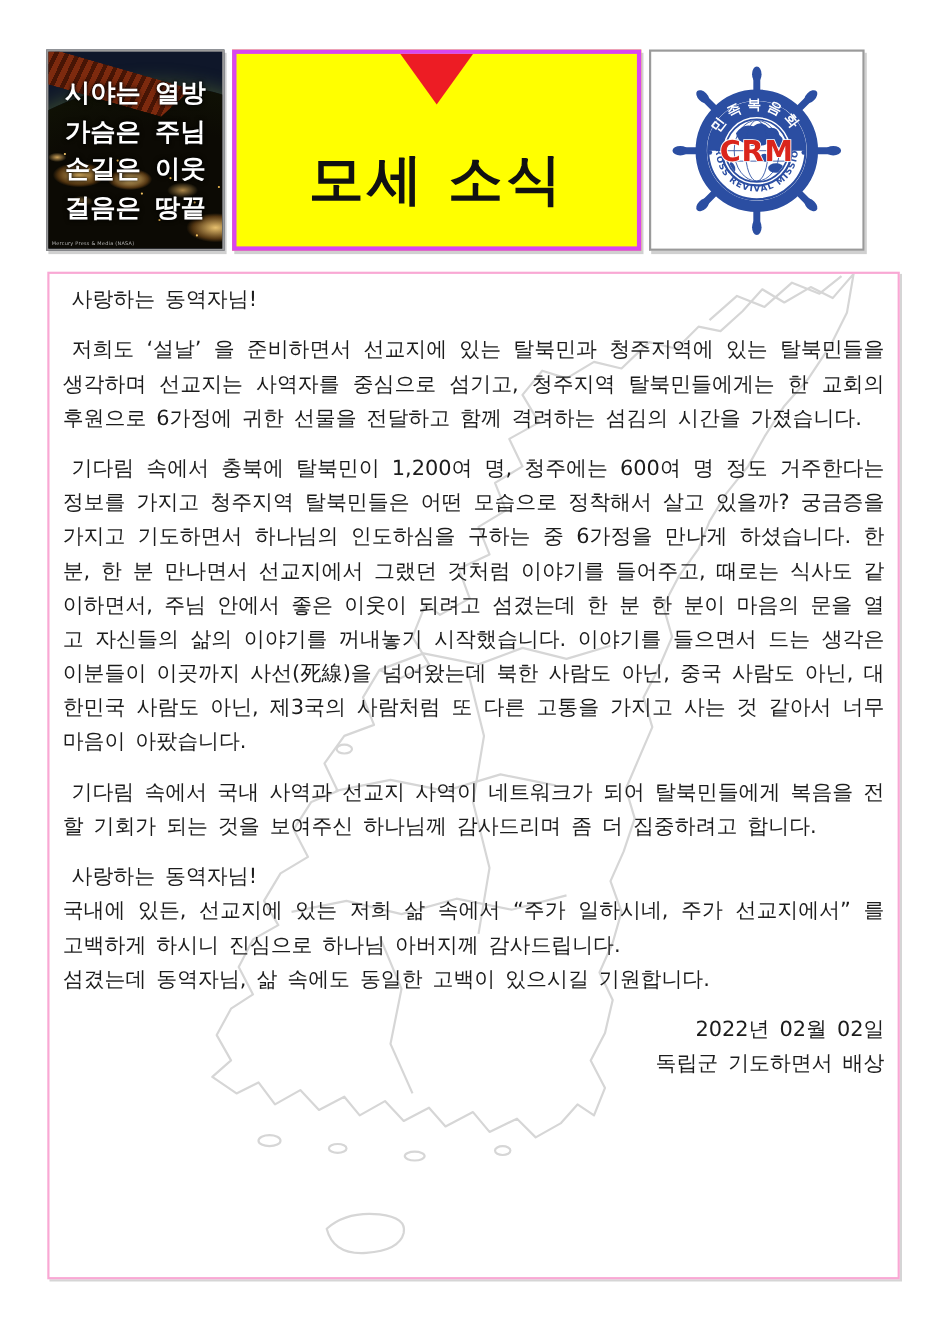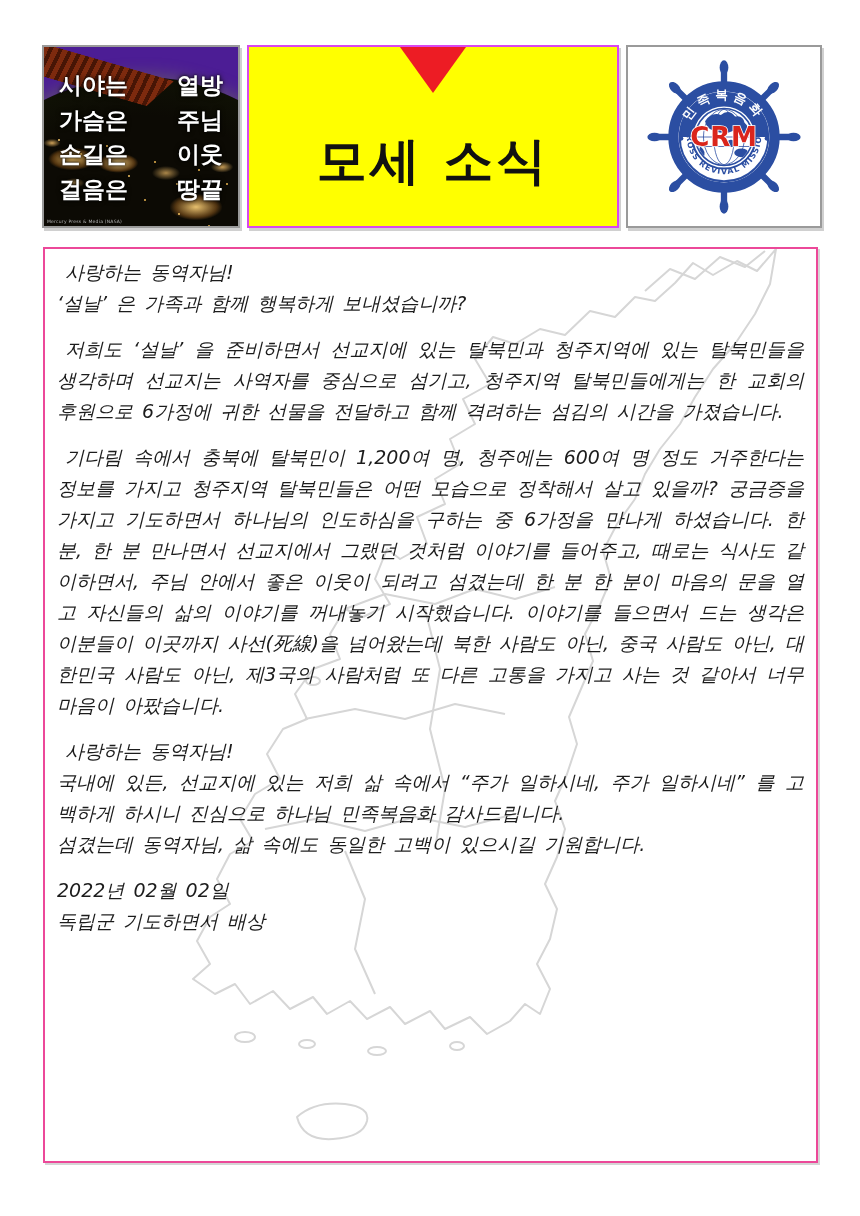--- a/index.html
+++ b/index.html
@@ -9,21 +9,21 @@
     overflow:hidden;
   }
   
   .header-row{
     position:absolute;left:42px;top:45px;width:780px;height:183px;
     display:flex;gap:7px;
   }
   .cell{box-sizing:border-box;position:relative;}
   
   .photo{
-    width:198px;background:#4c1d95;border:2px solid #9a9a9a;
+    width:162px;background:#0f172a;border:2px solid #9a9a9a;
     box-shadow:2px 3px 0 rgba(150,150,150,.45);
     overflow:hidden;
   }
   .earth{
     position:absolute;width:430px;height:430px;border-radius:50%;
     left:-118px;top:30px;
     background:radial-gradient(circle at 50% 50%,#0c0a04 58%,#141a06 88%,#2c4214 95%,#7fa037 98.5%,rgba(160,190,80,.25) 100%);
     box-shadow:0 0 16px 3px rgba(130,160,55,.35);
   }
   .iss-panel{
@@ -55,52 +55,51 @@
   }
   .photo-row{display:flex;justify-content:space-between;
     font-weight:bold;font-size:23px;line-height:25px;color:#ffffff;
     text-shadow:0 0 5px rgba(0,0,0,.9),0 0 2px rgba(0,0,0,.9);}
   .photo-credit{
     position:absolute;left:3px;bottom:2px;z-index:3;font-size:6px;color:#b5b5b5;
     transform:scale(.75);transform-origin:left bottom;letter-spacing:.3px;
   }
   
   .banner{
-    width:372px;background:#ffff00;border:2px solid #d946ef;
+    width:372px;background:#ffff00;border:4px solid #d946ef;
     box-shadow:2px 3px 0 rgba(150,150,150,.45);
   }
   .red-triangle{
     position:absolute;left:50%;top:0;transform:translateX(-50%);
     width:0;height:0;border-left:33px solid transparent;border-right:33px solid transparent;
     border-top:46px solid #ed1c24;
   }
   .banner-title{
     position:absolute;left:0;right:0;top:86px;text-align:center;
     font-size:50px;line-height:56px;font-weight:900;letter-spacing:3px;color:#111111;
   }
   
   .logo-cell{
     width:196px;background:#ffffff;border:2px solid #9a9a9a;
     box-shadow:2px 3px 0 rgba(150,150,150,.45);
     display:flex;align-items:center;justify-content:center;
   }
   
   .body-box{
     position:absolute;left:43px;top:247px;width:775px;height:916px;
-    border:2px solid #ec4899;box-sizing:border-box;background:#ffffff;
+    border:2px solid #f9a8d4;box-sizing:border-box;background:#ffffff;
     box-shadow:2px 2px 0 rgba(150,150,150,.4);
-    font-style:italic;
   }
   .map-watermark{position:absolute;inset:0;z-index:0;}
   .text-layer{
     position:relative;z-index:1;padding:8px 12px 0;box-sizing:border-box;height:100%;
     font-size:19px;line-height:31px;text-align:justify;word-spacing:3px;
   }
   .para{margin:0 0 15px 0;text-indent:8px;}
-  .sig-block{text-align:left;margin:0;line-height:31px;}
+  .sig-block{text-align:right;margin:0;line-height:31px;}
 </style>
 </head>
 <body>
 
 <div class="header-row">
 
   <div class="cell photo">
     <div class="earth"></div>
     <div class="city-lights"></div>
     <div class="spark"></div>
@@ -231,27 +230,27 @@
       <ellipse cx="332" cy="802" rx="9" ry="4"></ellipse>
       <ellipse cx="412" cy="797" rx="7" ry="4"></ellipse>
       <ellipse cx="268" cy="432" rx="7" ry="4"></ellipse>
       <path d="M252 868 Q270 852 300 855 Q325 858 322 872 Q318 888 288 890 Q258 892 252 868 Z"></path>
     </g>
   </svg>
 
   <div class="text-layer">
     <p class="para">
       <span>사랑하는 동역자님!</span><br>
-      <span>‘설날’ 은 가족과 함께 행복하게 보내셨습니까?</span>
     </p>
     <p class="para">저희도 ‘설날’ 을 준비하면서 선교지에 있는 탈북민과 청주지역에 있는 탈북민들을 생각하며 선교지는 사역자를 중심으로 섬기고, 청주지역 탈북민들에게는 한 교회의 후원으로 6가정에 귀한 선물을 전달하고 함께 격려하는 섬김의 시간을 가졌습니다.</p>
     <p class="para">기다림 속에서 충북에 탈북민이 1,200여 명, 청주에는 600여 명 정도 거주한다는 정보를 가지고 청주지역 탈북민들은 어떤 모습으로 정착해서 살고 있을까? 궁금증을 가지고 기도하면서 하나님의 인도하심을 구하는 중 6가정을 만나게 하셨습니다. 한 분, 한 분 만나면서 선교지에서 그랬던 것처럼 이야기를 들어주고, 때로는 식사도 같이하면서, 주님 안에서 좋은 이웃이 되려고 섬겼는데 한 분 한 분이 마음의 문을 열고 자신들의 삶의 이야기를 꺼내놓기 시작했습니다. 이야기를 들으면서 드는 생각은 이분들이 이곳까지 사선(死線)을 넘어왔는데 북한 사람도 아닌, 중국 사람도 아닌, 대한민국 사람도 아닌, 제3국의 사람처럼 또 다른 고통을 가지고 사는 것 같아서 너무 마음이 아팠습니다.</p>
+    <p class="para">기다림 속에서 국내 사역과 선교지 사역이 네트워크가 되어 탈북민들에게 복음을 전할 기회가 되는 것을 보여주신 하나님께 감사드리며 좀 더 집중하려고 합니다.</p>
     <p class="para">
       <span>사랑하는 동역자님!</span><br>
-      <span>국내에 있든, 선교지에 있는 저희 삶 속에서 “주가 일하시네, 주가 일하시네” 를 고백하게 하시니 진심으로 하나님 민족복음화 감사드립니다.</span><br>
+      <span>국내에 있든, 선교지에 있는 저희 삶 속에서 “주가 일하시네, 주가 선교지에서” 를 고백하게 하시니 진심으로 하나님 아버지께 감사드립니다.</span><br>
       <span>섬겼는데 동역자님, 삶 속에도 동일한 고백이 있으시길 기원합니다.</span>
     </p>
     <p class="sig-block">
       <span>2022년 02월 02일</span><br>
       <span>독립군 기도하면서 배상</span>
     </p>
   </div>
 </div>
 
 </body></html>

